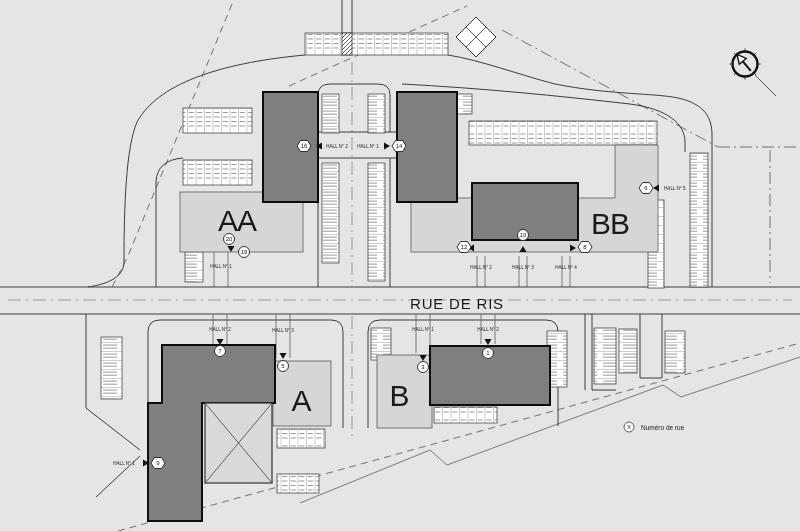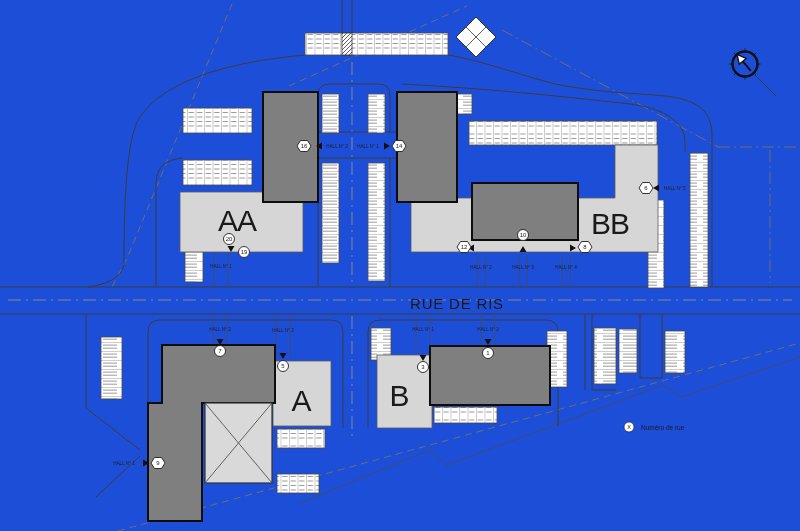--- a/index.html
+++ b/index.html
@@ -1,16 +1,16 @@
 <!DOCTYPE html>
 <html><head>
 <meta charset="utf-8">
 <style>
   html,body{margin:0;padding:0;background:#ffffff;}
-  .stage{width:800px;height:531px;position:relative;background:#1d4ed8;overflow:hidden;}
+  .stage{width:800px;height:531px;position:relative;background:#e5e5e5;overflow:hidden;}
   svg{display:block;}
   text{font-family:"Liberation Sans","DejaVu Sans",sans-serif;fill:#1a1a1a;}
   .bigname{font-size:30px;letter-spacing:-1px;}
   .rd{stroke:#3c3c3c;stroke-width:1;fill:none;}
   .thin{stroke:#4a4a4a;stroke-width:0.7;fill:none;}
   .bnd{stroke:#6e6e6e;stroke-width:1;fill:none;stroke-dasharray:7 5;}
   .bdd{stroke:#6e6e6e;stroke-width:1;fill:none;stroke-dasharray:12 4 2 4;}
   .cl{stroke:#8f8f8f;stroke-width:0.9;fill:none;stroke-dasharray:13 5 2 5;}
   .halltxt{font-size:4.6px;fill:#222;}
   .badge{stroke:#1f1f1f;stroke-width:0.9;fill:#ffffff;}

